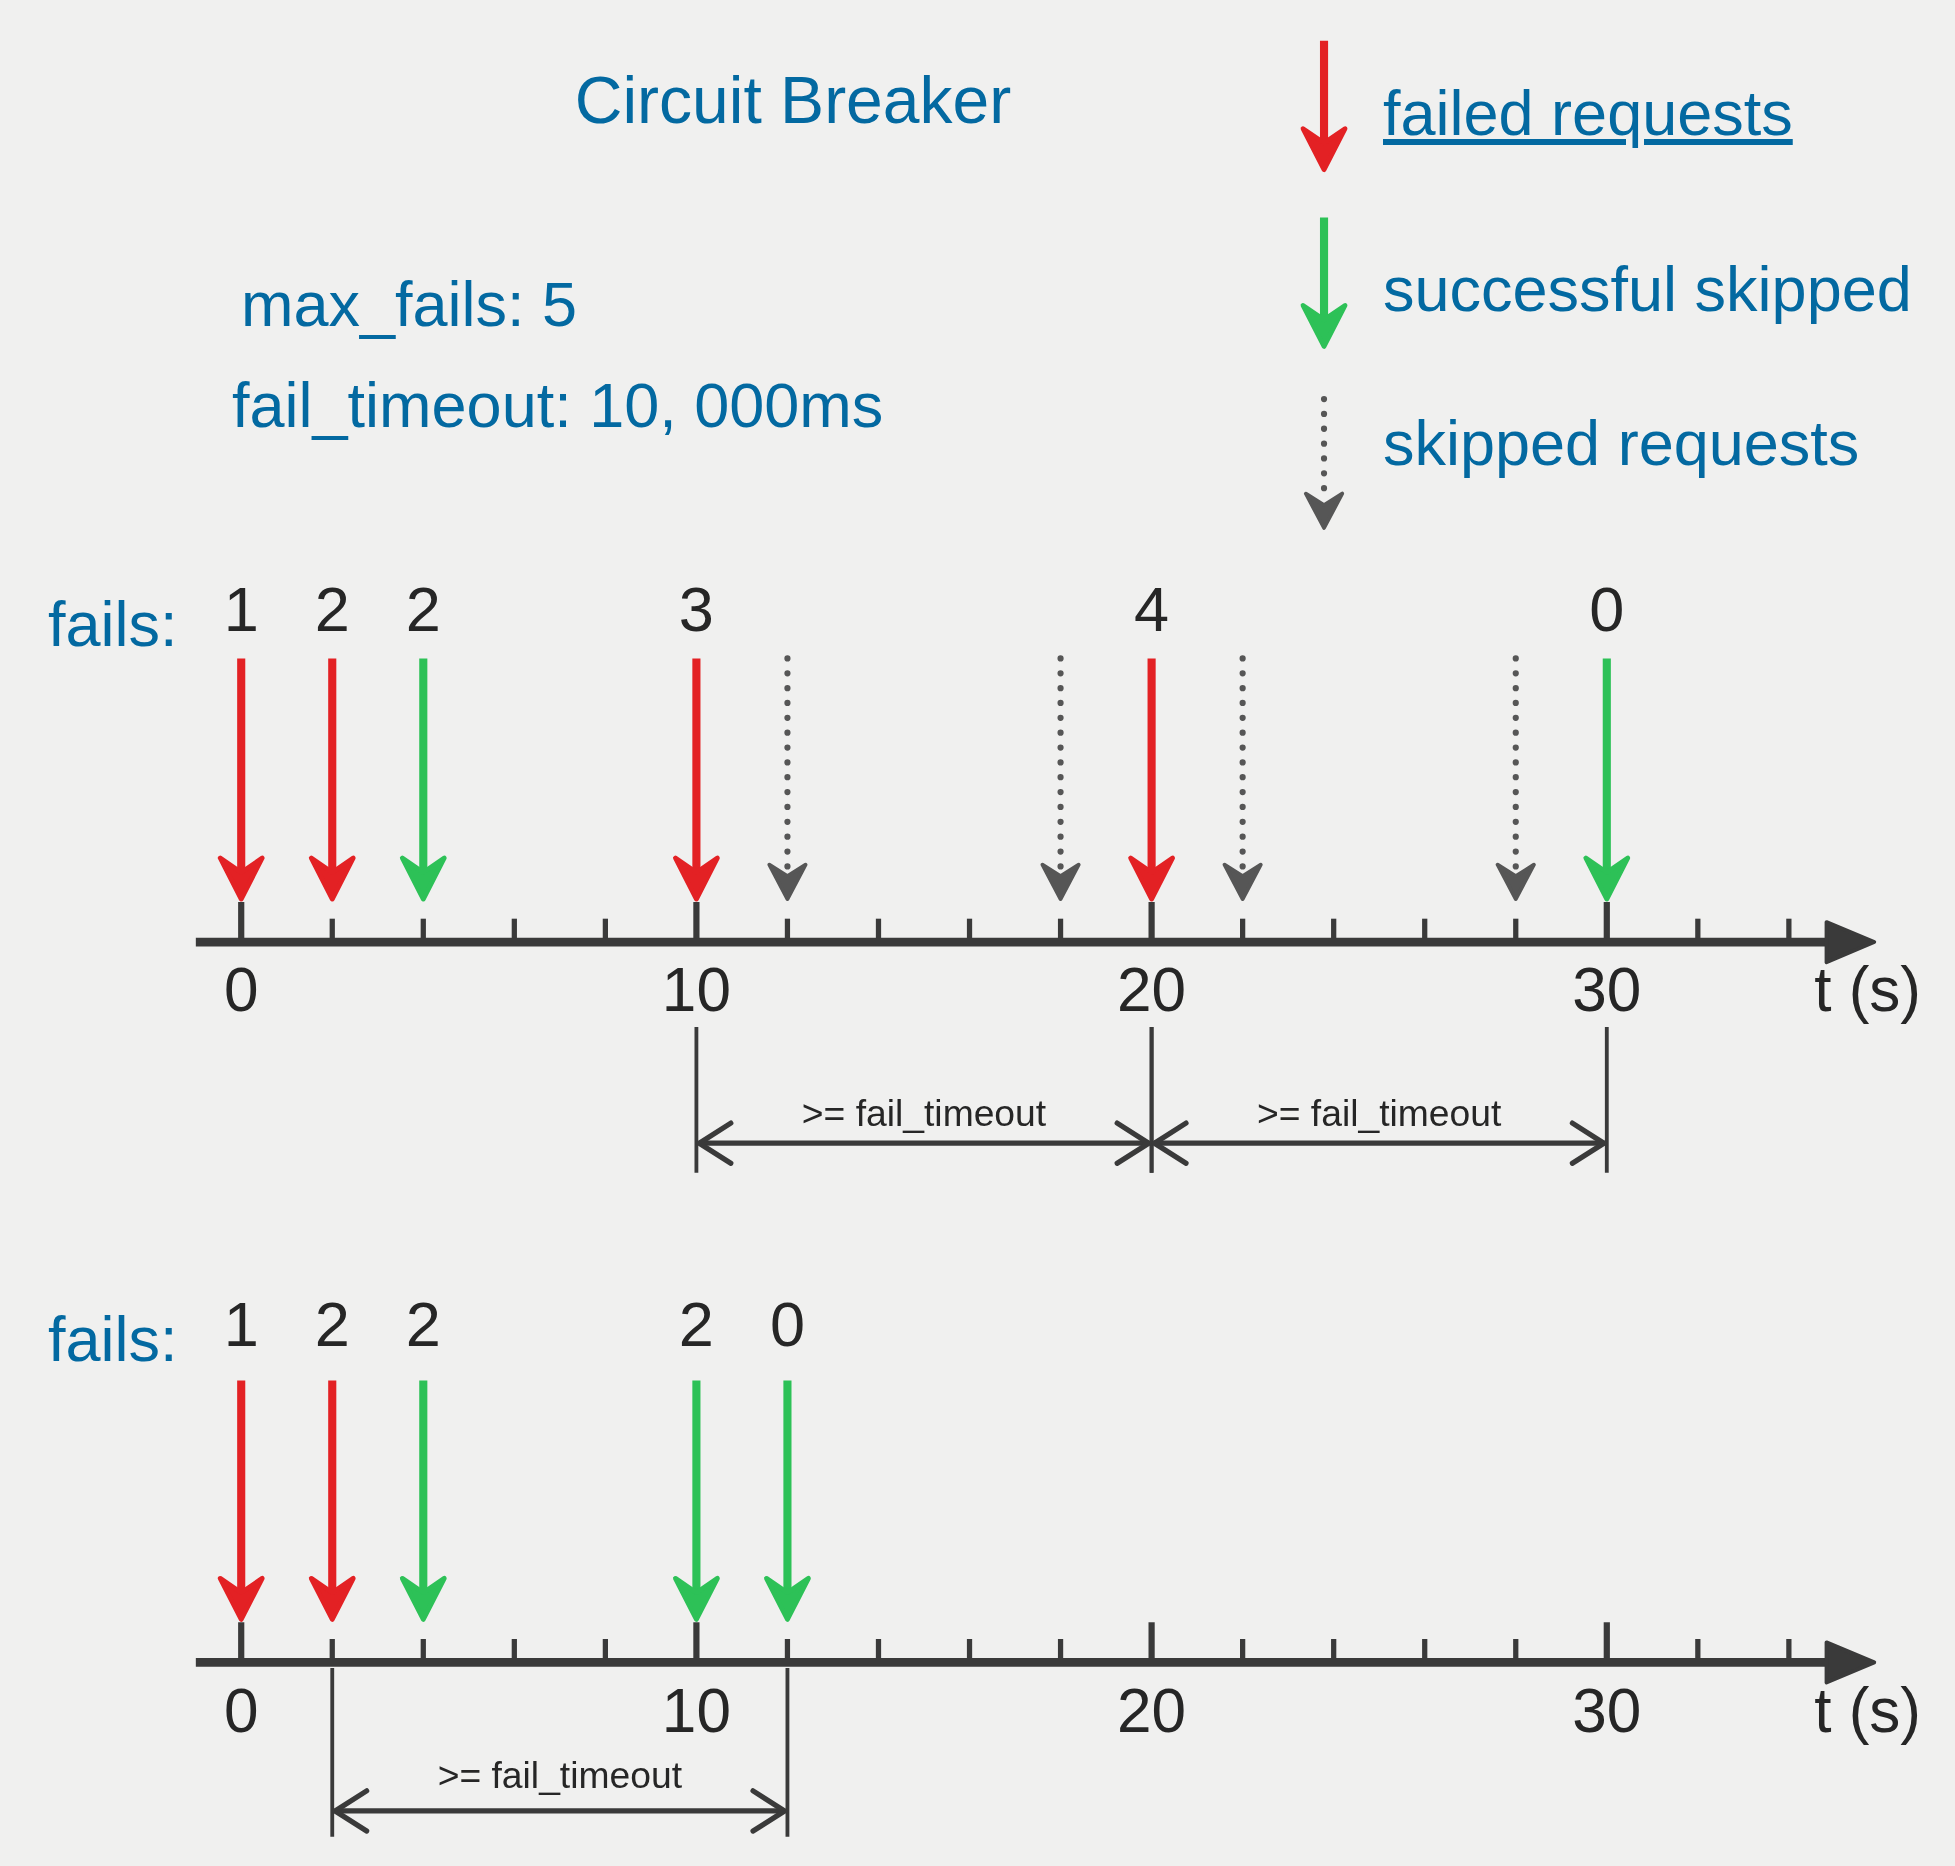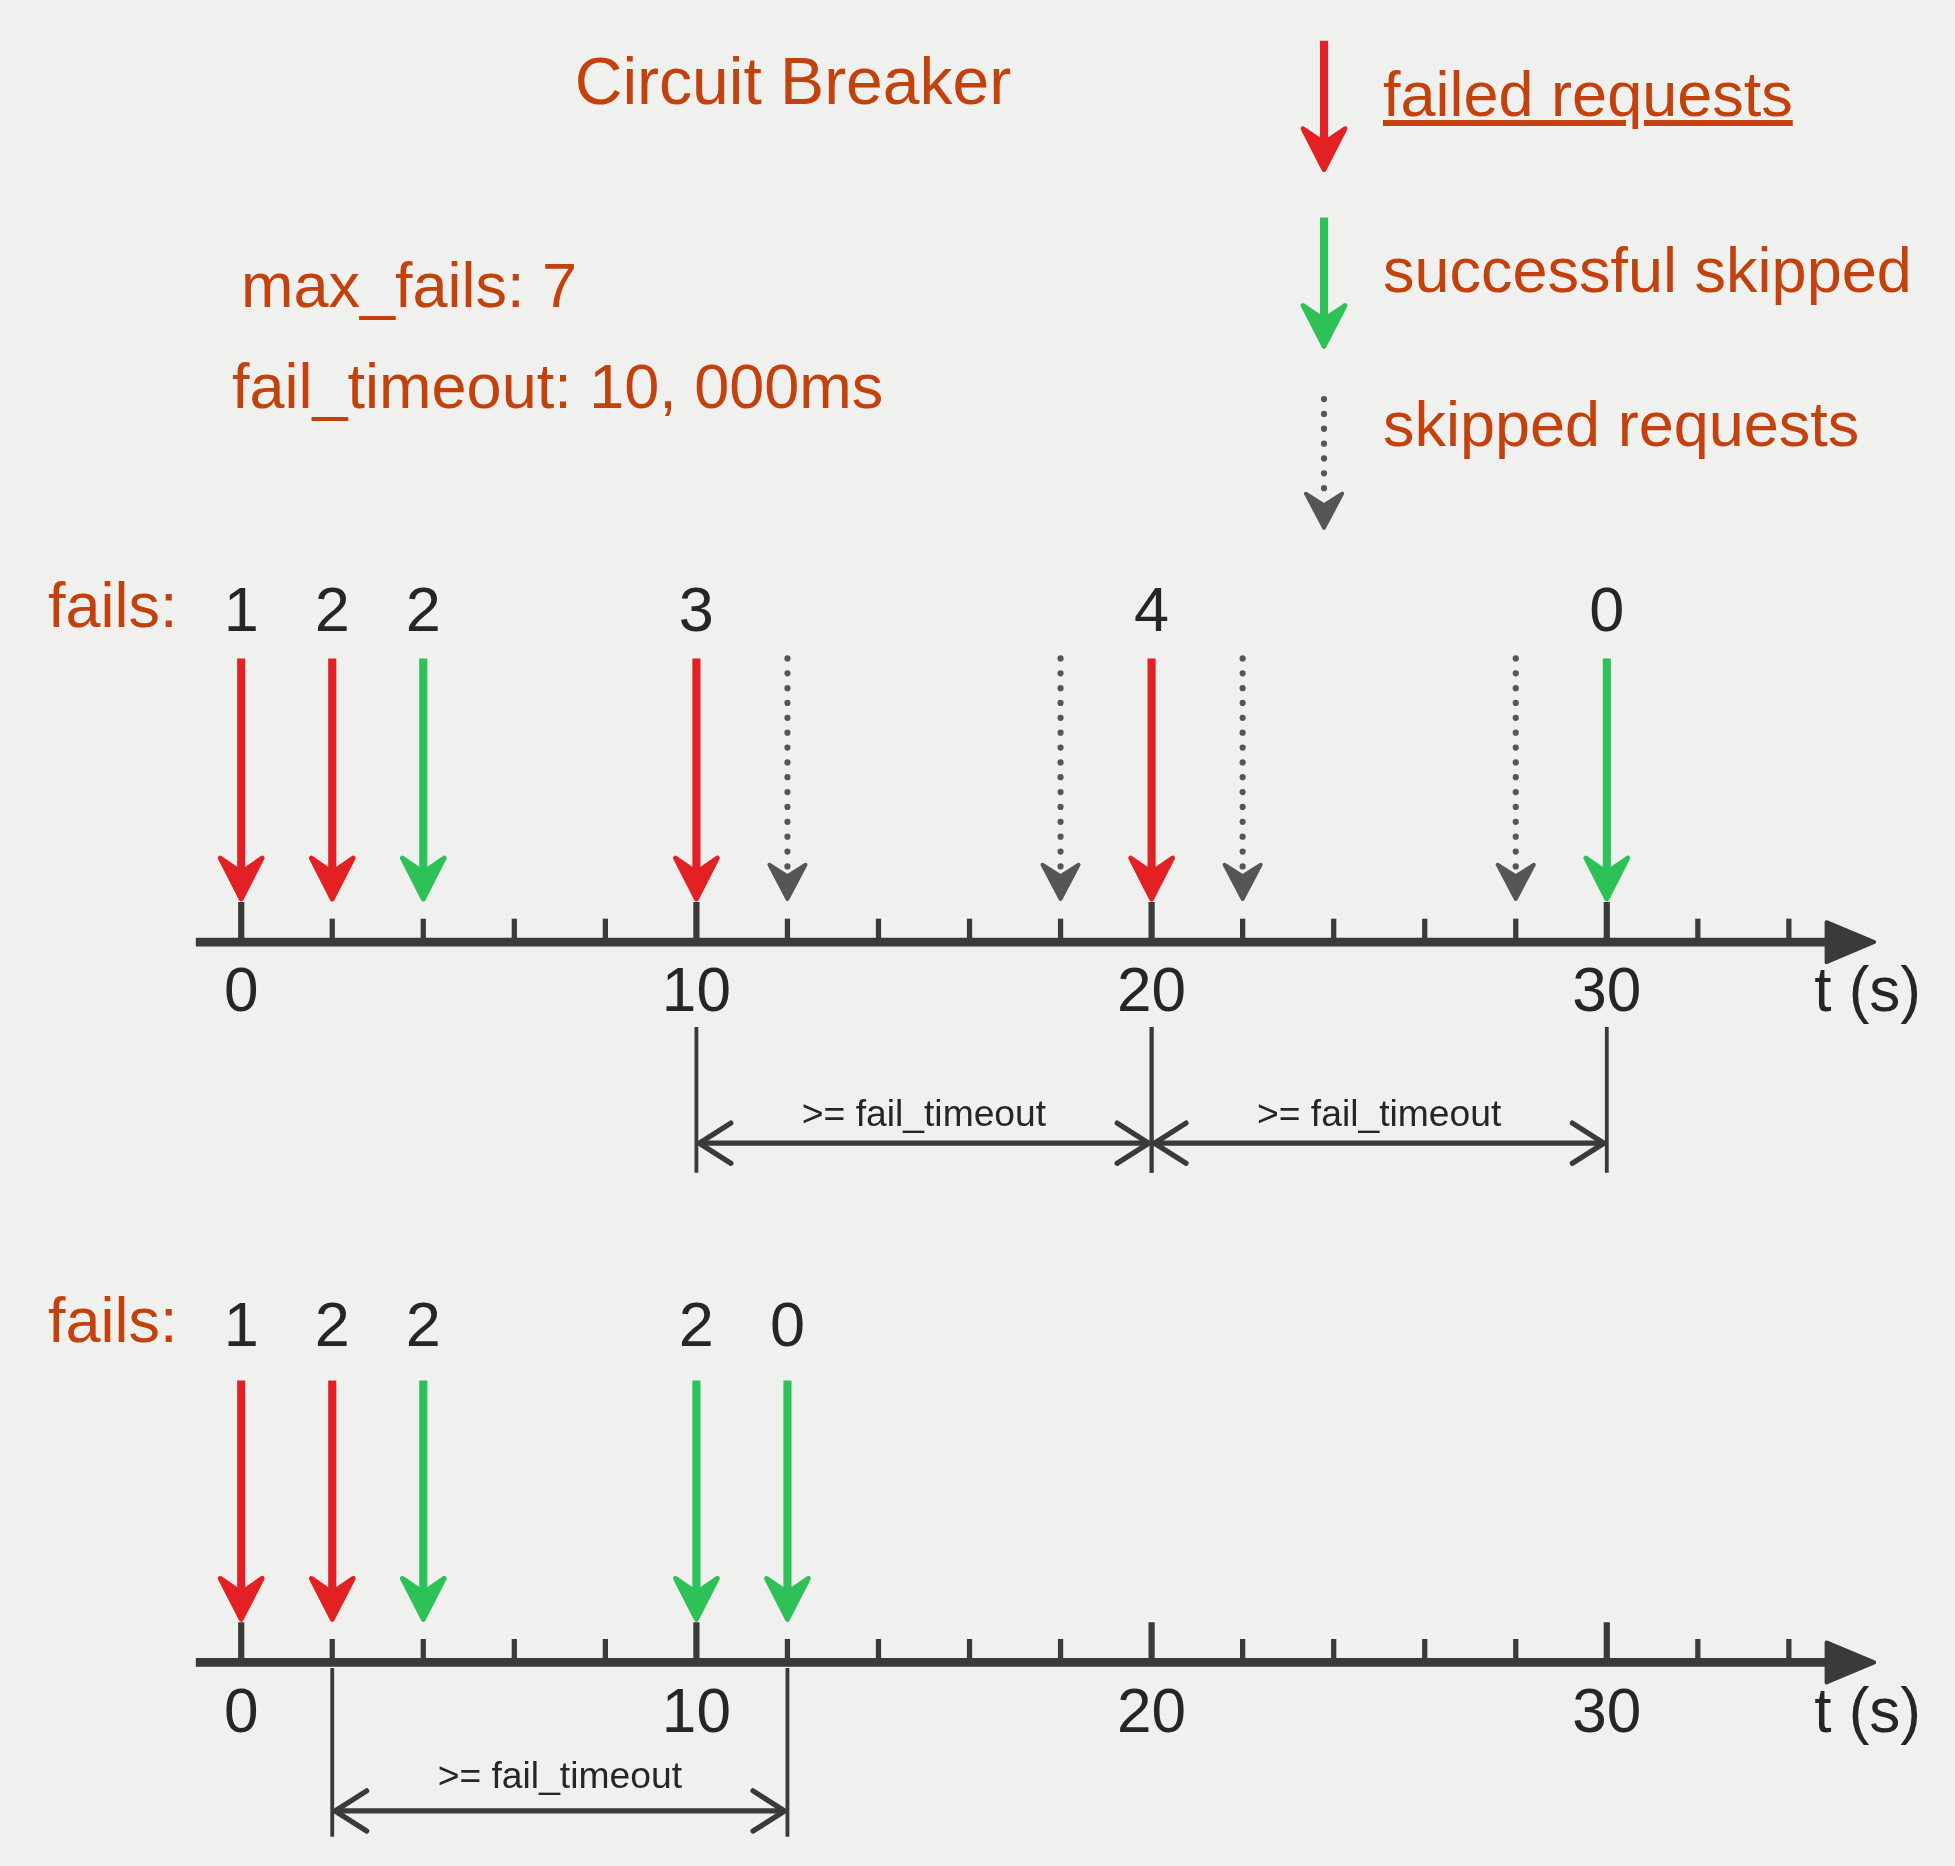--- a/index.html
+++ b/index.html
@@ -10,21 +10,22 @@
     font-family:"Liberation Sans", sans-serif;
     color:#262626;
     overflow:hidden;
   }
   #diagram{position:absolute;left:0;top:0;}
   .txt{
     position:absolute;
     line-height:1;
     white-space:nowrap;
     font-size:63px;
-    color:#c2410c;
+    color:#0369a1;
+    margin-top:19px;
   }
   .title{
     left:793px;top:48px;
     transform:translateX(-50%);
     font-size:66px;
   }
   .param1{left:241px;top:254px;}
   .param2{left:232px;top:355px;}
   .legend-1{left:1383px;top:63px;text-decoration:underline;}
   .legend-2{left:1383px;top:239px;}
@@ -151,21 +152,21 @@
       <line x1="2772" y1="85" x2="2772" y2="299" stroke="#e32124" stroke-width="17"></line>
       <path d="M 2728 269 L 2772 299 L 2816 269 L 2772 355 Z" fill="#e32124" stroke="#e32124" stroke-width="10" stroke-linejoin="round"></path>
       <line x1="2772" y1="455" x2="2772" y2="669" stroke="#2dc157" stroke-width="17"></line>
       <path d="M 2728 639 L 2772 669 L 2816 639 L 2772 725 Z" fill="#2dc157" stroke="#2dc157" stroke-width="10" stroke-linejoin="round"></path>
       <line x1="2772" y1="835" x2="2772" y2="1047" stroke="#565656" stroke-width="13" stroke-linecap="round" stroke-dasharray="0.1 31"></line>
       <path d="M 2734 1033 L 2772 1057 L 2810 1033 L 2772 1105 Z" fill="#565656" stroke="#565656" stroke-width="8" stroke-linejoin="round"></path>
     </svg>
 
   <div class="txt title">Circuit Breaker</div>
 
-  <div class="txt param1">max_fails: 7</div>
+  <div class="txt param1">max_fails: 5</div>
   <div class="txt param2">fail_timeout: 10, 000ms</div>
 
   <div class="txt legend-1">failed requests</div>
   <div class="txt legend-2">successful skipped</div>
   <div class="txt legend-3">skipped requests</div>
 
   <div class="txt fails-1">fails:</div>
   <div class="txt fails-2">fails:</div>
 
 </div>

